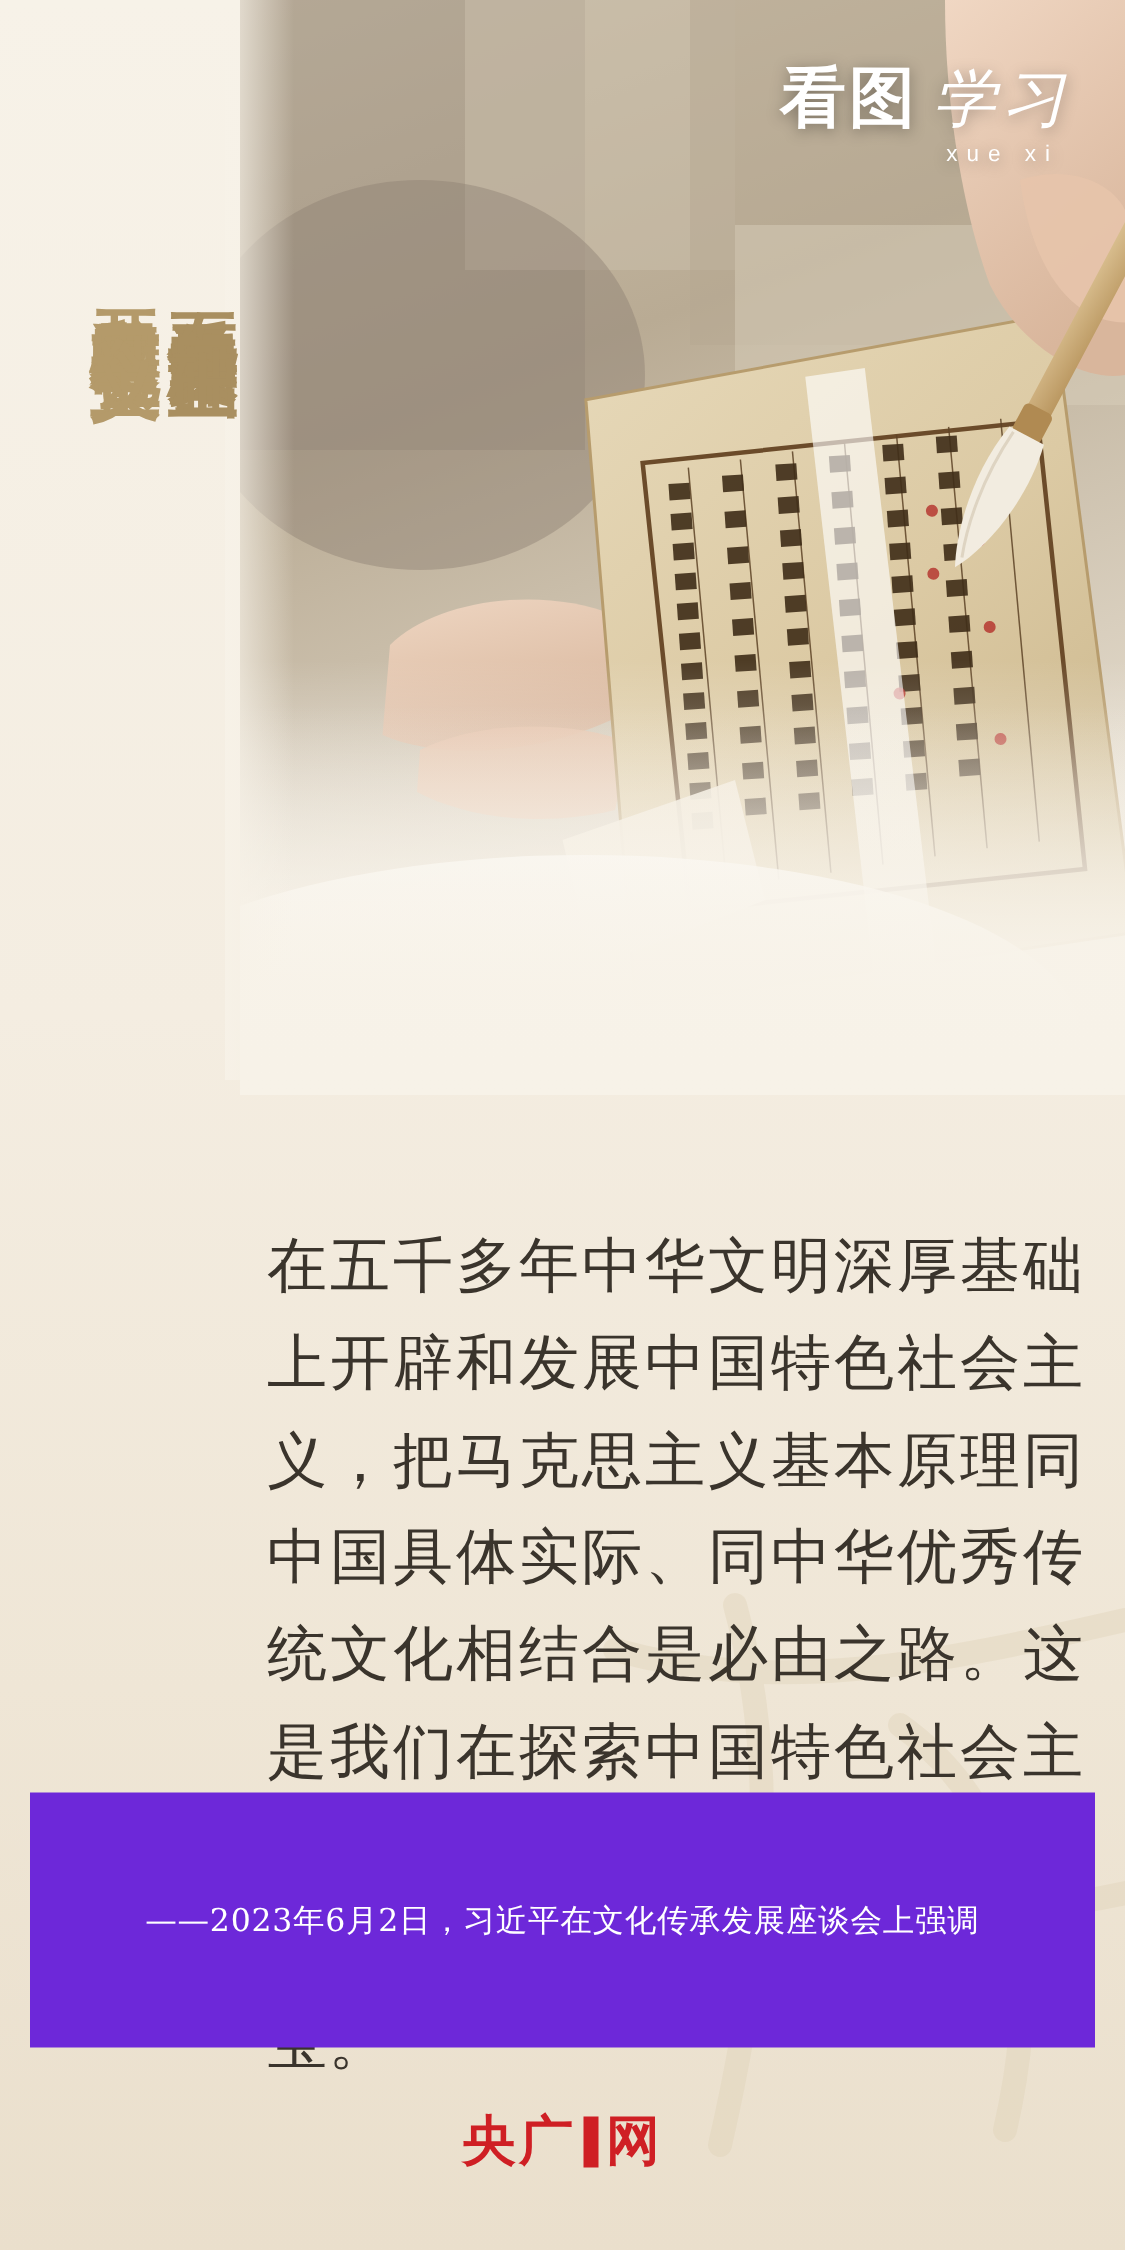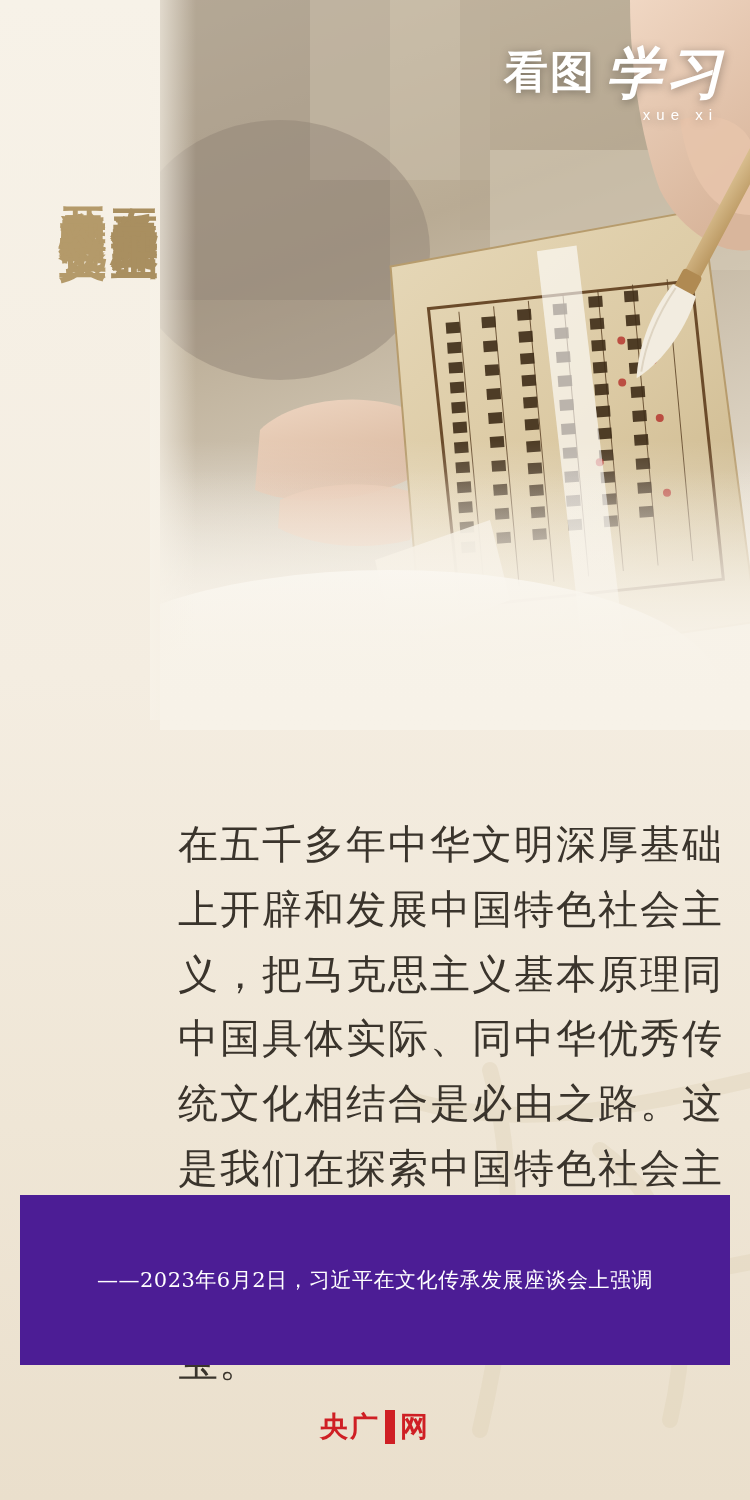--- a/index.html
+++ b/index.html
@@ -63,21 +63,21 @@
     top: 0;
     width: 46px;
     height: 720px;
     background: linear-gradient(90deg, rgba(247,242,232,0.85) 0%, rgba(247,242,232,0) 100%);
     pointer-events: none;
   }
 
   
   .brand {
     position: absolute;
-    right: 24px;
+    right: 36px;
     top: 44px;
     text-align: right;
     color: #ffffff;
     text-shadow: 0 2px 10px rgba(0,0,0,0.35);
     user-select: none;
     margin-left: 12px;
   }
   .brand-row {
     display: flex;
     align-items: center;
@@ -86,22 +86,22 @@
   }
   .brand-kt {
     font-family: "DejaVu Serif", serif;
     font-weight: 700;
     font-size: 44px;
     letter-spacing: 2px;
     line-height: 1;
   }
   .brand-xx {
     font-family: "DejaVu Serif", serif;
-    font-weight: 700;
-    font-size: 56px;
+    font-weight: 400;
+    font-size: 42px;
     line-height: 1;
     font-style: italic;
     letter-spacing: 4px;
   }
   .brand-pinyin {
     margin-top: 6px;
     font-size: 15px;
     letter-spacing: 6px;
     font-family: "Liberation Sans", sans-serif;
     font-weight: 400;
@@ -149,21 +149,21 @@
     text-align: justify;
   }
 
   
   .source-bar {
     position: absolute;
     left: 20px;
     top: 1195px;
     width: 710px;
     height: 170px;
-    background: #4c1d95;
+    background: #6d28d9;
     display: flex;
     align-items: center;
     justify-content: center;
   }
   .source-text {
     color: #ffffff;
     font-family: "DejaVu Serif", serif;
     font-size: 21px;
     letter-spacing: 0.5px;
     white-space: nowrap;
@@ -175,21 +175,21 @@
     left: 0;
     right: 0;
     top: 1410px;
     display: flex;
     align-items: center;
     justify-content: center;
   }
   .logo {
     font-family: "DejaVu Sans", sans-serif;
     font-weight: 700;
-    font-size: 28px;
+    font-size: 36px;
     letter-spacing: 2px;
     color: #cf1f24;
     line-height: 1;
     display: flex;
     align-items: center;
     gap: 2px;
   }
   .logo .bar {
     display: inline-block;
     width: 10px;

